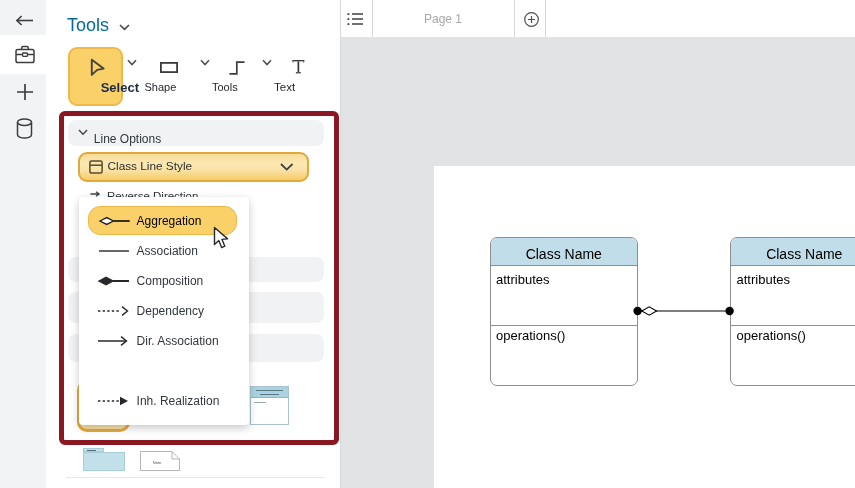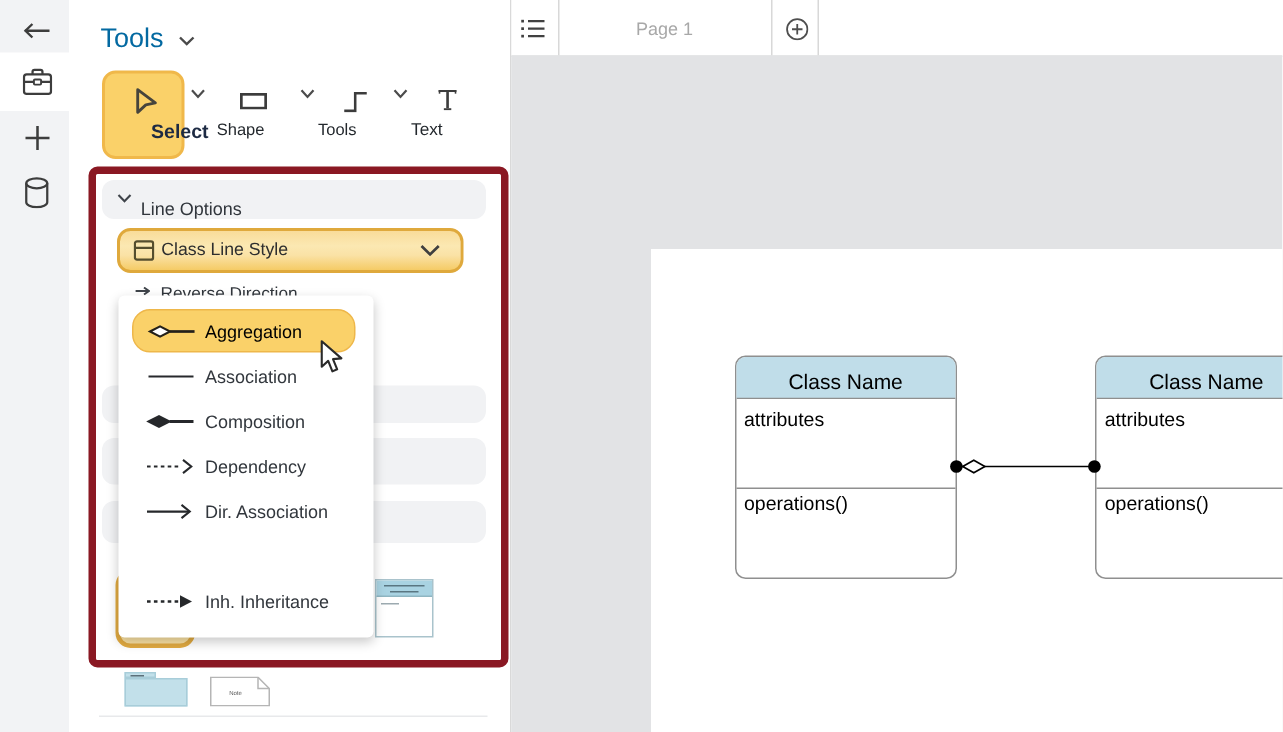--- a/index.html
+++ b/index.html
@@ -230,21 +230,21 @@
       <path d="M2 7 H30" stroke="#26282b" stroke-width="1.5"></path>
       <path d="M25 2.6 L30.5 7 L25 11.4" stroke="#26282b" stroke-width="1.4" fill="none"></path>
     </svg>
     <div class="mlabel">Dir. Association</div>
   </div>
   <div class="mitem" style="top:187px">
     <svg class="micon" width="36" height="14" viewBox="0 0 36 14">
       <path d="M2 7 H23" stroke="#26282b" stroke-width="1.6" stroke-dasharray="2.4 2.2"></path>
       <path d="M24 2.8 L32 7 L24 11.2 Z" fill="#26282b"></path>
     </svg>
-    <div class="mlabel">Inh. Inheritance</div>
+    <div class="mlabel">Inh. Realization</div>
   </div>
 </div>
 
 <svg class="abs" style="left:213px;top:226px;z-index:50" width="16" height="25" viewBox="0 0 16 25">
   <path d="M1.5 1.5 L1.5 18.5 L5.8 14.6 L8.6 21.6 L11.8 20.2 L9 13.4 L14.6 12.9 Z" fill="#fff" stroke="#2a2a2a" stroke-width="1.4" stroke-linejoin="round"></path>
 </svg>
 
 <div class="abs" id="redbox"></div>
 
 <div class="abs" style="left:66px;top:477px;width:259px;height:1.2px;background:#e8e9eb"></div>

